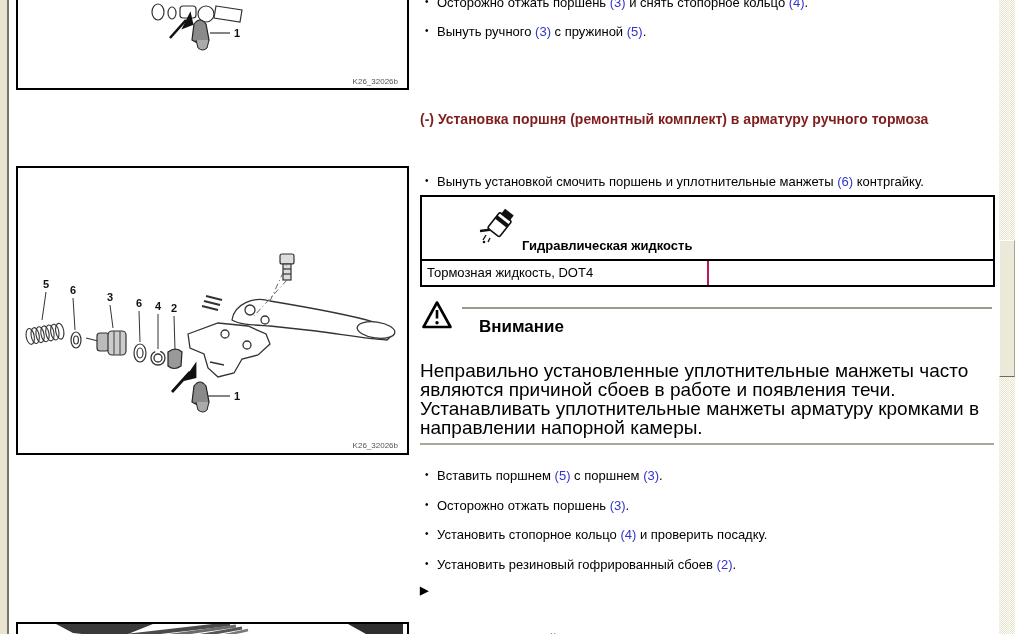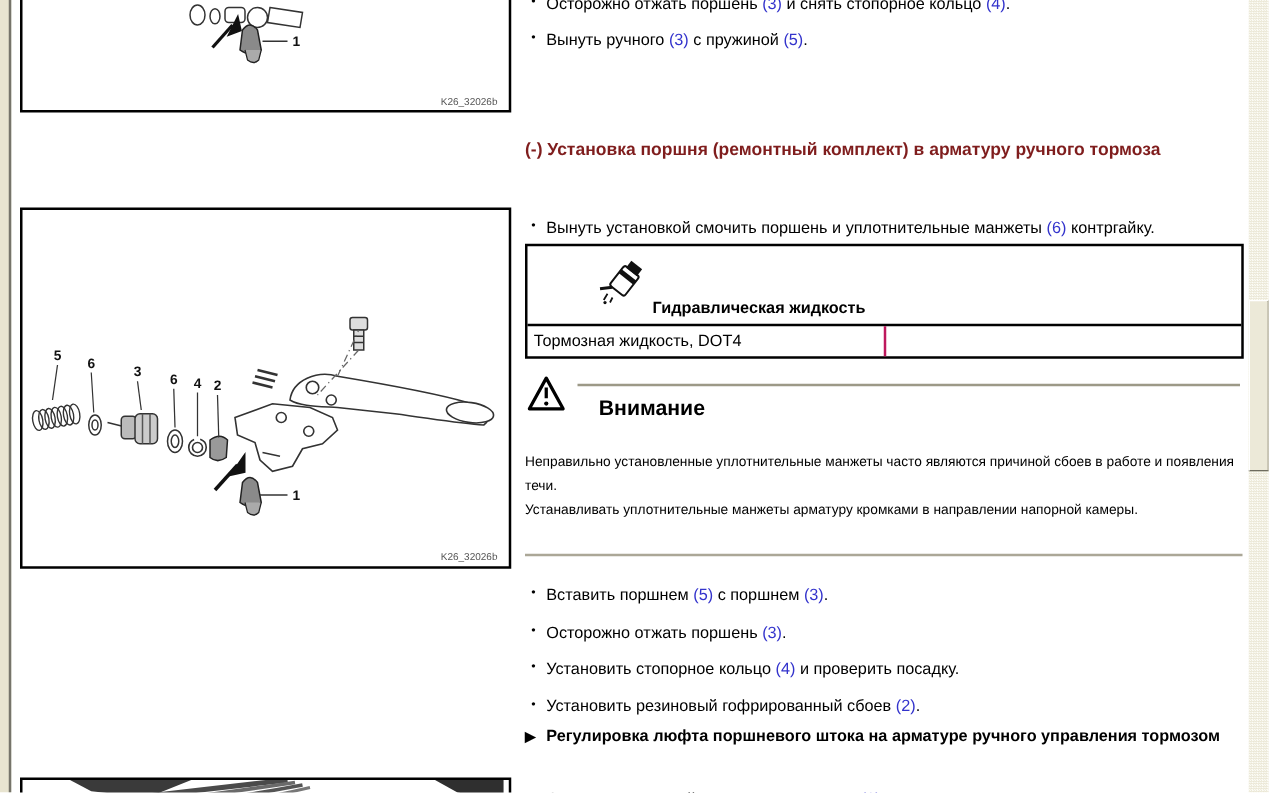--- a/index.html
+++ b/index.html
@@ -31,21 +31,21 @@
   .seg-link{color:#3333cc;}
   .section-heading{
     position:absolute;left:420px;top:109px;width:545px;margin:0;
     font-size:14px;line-height:20px;font-weight:bold;color:#7f1d1d;
   }
   .sub-heading{
     position:absolute;left:420px;top:580px;width:562px;
     font-size:13px;line-height:18px;font-weight:bold;padding-left:17px;box-sizing:border-box;
   }
   .arrow-marker{position:absolute;left:0;top:1px;font-size:11px;}
-  .para{position:absolute;left:420px;width:578px;font-size:11px;line-height:19px;}
+  .para{position:absolute;left:420px;width:578px;font-size:19px;line-height:19px;}
 
   
   .fluid-table{position:absolute;left:420px;top:195px;width:571px;border:2px solid #000;background:#fff;}
   .ft-header{position:relative;height:62px;margin-left:44px;}
   .ft-icon{position:absolute;left:12px;top:6px;}
   .ft-title{position:absolute;left:56px;bottom:6px;font-size:13px;font-weight:bold;}
   .ft-row{display:flex;border-top:2px solid #000;height:24px;}
   .ft-cell{width:287px;border-right:2px solid #be185d;font-size:13px;line-height:23px;padding-left:5px;box-sizing:border-box;overflow:hidden;}
   .ft-cell.second{flex:1;border-right:none;}
 
@@ -257,21 +257,20 @@
     <span class="bullet">•</span>
     <span><span>Установить стопорное кольцо </span><span class="seg-link">(4)</span><span> и проверить посадку.</span></span>
   </div>
   <div class="step" style="top:555px">
     <span class="bullet">•</span>
     <span><span>Установить резиновый гофрированный сбоев </span><span class="seg-link">(2)</span><span>.</span></span>
   </div>
 
   <div class="sub-heading">
     <span class="arrow-marker">▶</span>
-    <span>Регулировка люфта поршневого штока на арматуре ручного управления тормозом</span>
   </div>
 
   <div class="step" style="top:629px">
     <span class="bullet">•</span>
     <span><span>Отвернуть контргайку поршневого штока </span><span class="seg-link">(1)</span><span> до упора.</span></span>
   </div>
 
   <div class="scrollbar">
     <div class="scroll-thumb"></div>
   </div>

